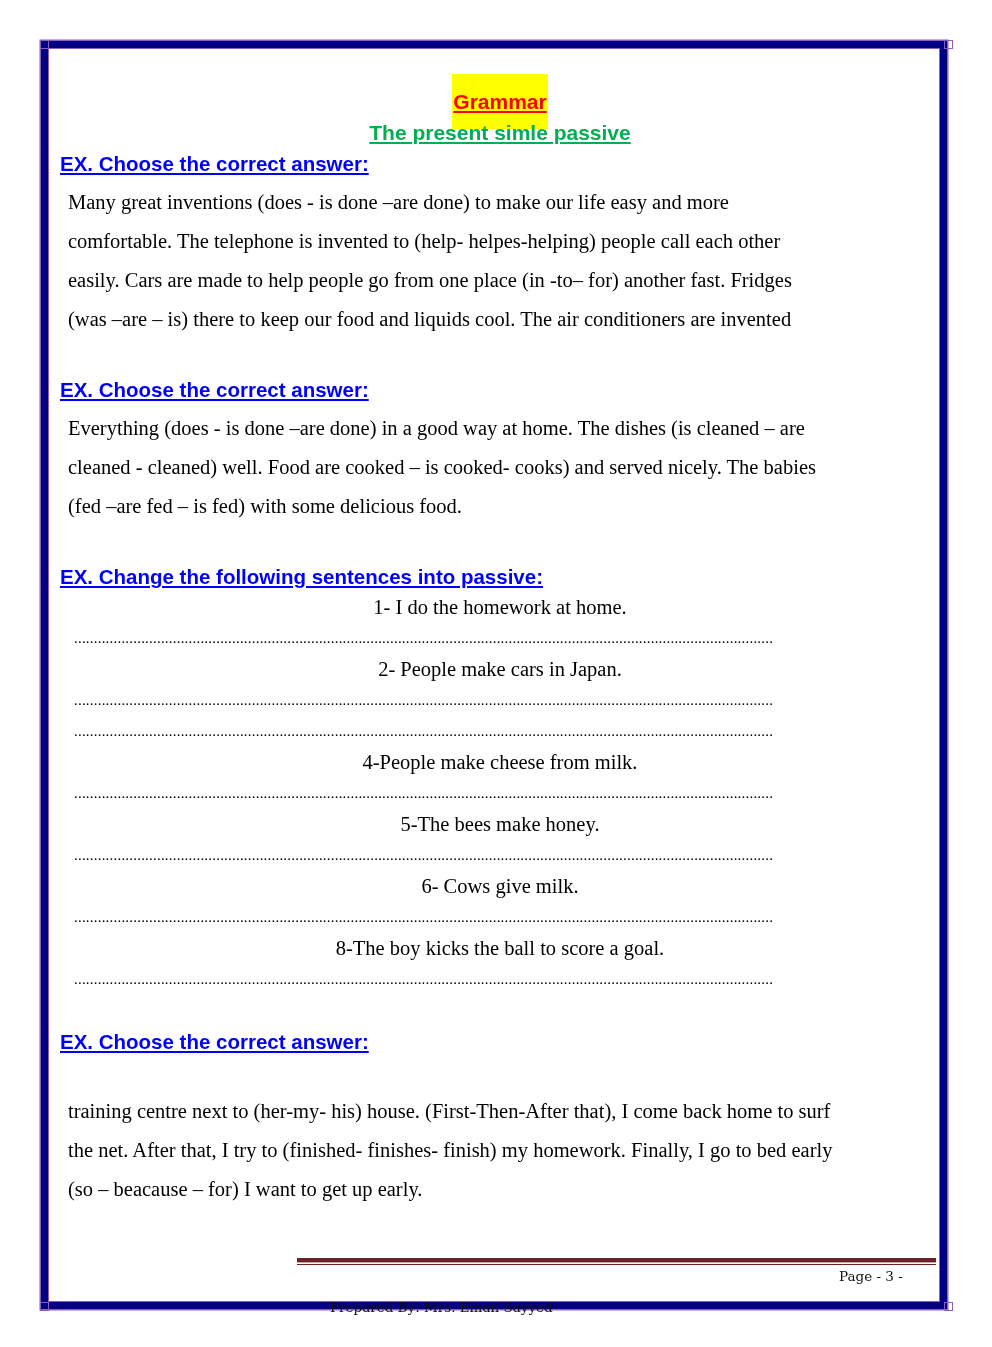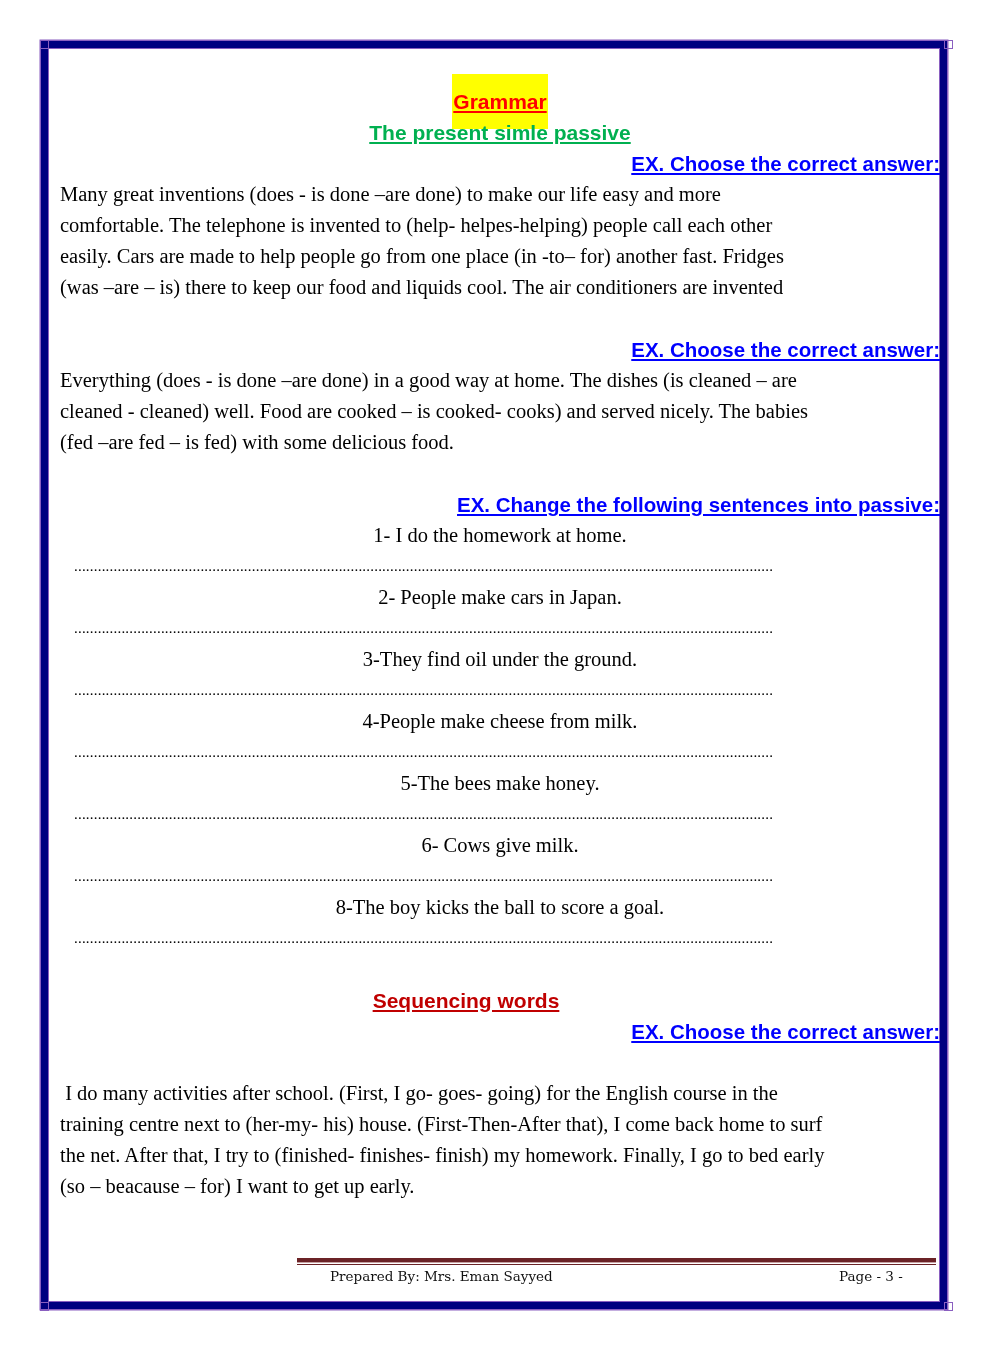--- a/index.html
+++ b/index.html
@@ -14,23 +14,23 @@
   .content {
     position: absolute; left: 60px; top: 86px; width: 880px;
     font-family: "Liberation Serif", serif; font-size: 20.5px; color: #000;
   }
   .h-center { text-align: center; font-family: "Liberation Sans", sans-serif; font-weight: bold; text-decoration: underline; }
   .grammar { font-size: 21px; color: #ff0000; height: 31px; line-height: 31px; }
   .grammar span { background: #ffff00; padding: 16px 1px; }
   .subtitle { font-size: 21px; color: #00b050; height: 31px; line-height: 31px; }
   .ex-head {
     font-family: "Liberation Sans", sans-serif; font-weight: bold; font-size: 20.5px;
-    color: #0000ff; text-decoration: underline; height: 31px; line-height: 31px; text-align: right;
+    color: #0000ff; text-decoration: underline; height: 31px; line-height: 31px;
   }
-  .para { line-height: 31px; margin: 0; }
+  .para { line-height: 31px; margin: 8px; }
   .gap { height: 31px; }
   .item { height: 31px; line-height: 31px; text-align: center; }
   .dots {
     height: 31px; line-height: 31px; margin-left: 14px; width: 826px;
     overflow: hidden; white-space: nowrap; letter-spacing: 0.2px; font-size: 15px;
   }
   .seq { font-size: 21px; color: #c00000; height: 31px; line-height: 31px; padding-left: 0; }
   .footer-rule {
     position: absolute; left: 297px; top: 1258px; width: 639px; height: 4px;
     background: #6b2326; border-bottom: 1px solid #c7a2a3;
@@ -67,39 +67,36 @@
     <div class="para">(fed –are fed – is fed) with some delicious food.</div>
   </div>
   <div class="gap"></div>
 
   <div class="ex-head">EX. Change the following sentences into passive:</div>
   <div>
     <div class="item">1- I do the homework at home.</div>
     <div class="dots">.................................................................................................................................................................................</div>
     <div class="item">2- People make cars in Japan.</div>
     <div class="dots">.................................................................................................................................................................................</div>
-    <div class="item">3-They find oil under the ground.</div>
     <div class="dots">.................................................................................................................................................................................</div>
     <div class="item">4-People make cheese from milk.</div>
     <div class="dots">.................................................................................................................................................................................</div>
     <div class="item">5-The bees make honey.</div>
     <div class="dots">.................................................................................................................................................................................</div>
     <div class="item">6- Cows give milk.</div>
     <div class="dots">.................................................................................................................................................................................</div>
     <div class="item">8-The boy kicks the ball to score a goal.</div>
     <div class="dots">.................................................................................................................................................................................</div>
   </div>
   <div class="gap"></div>
 
-  <div class="h-center seq" style="padding-right:0;width:812px;">Sequencing words</div>
   <div class="ex-head">EX. Choose the correct answer:</div>
   <div class="gap"></div>
   <div>
-    <div class="para" style="white-space:pre;"> I do many activities after school. (First, I go- goes- going) for the English course in the</div>
     <div class="para">training centre next to (her-my- his) house. (First-Then-After that), I come back home to surf</div>
     <div class="para">the net. After that, I try to (finished- finishes- finish) my homework. Finally, I go to bed early</div>
     <div class="para">(so – beacause – for) I want to get up early.</div>
   </div>
 </div>
 
 <div class="footer-rule"></div>
-<div class="footer" style="left:330px;">Prepared By: Mrs. Eman Sayyed</div>
+<div class="footer" style="left:330px;margin-top:31px;">Prepared By: Mrs. Eman Sayyed</div>
 <div class="footer" style="left:839px;">Page - 3 -</div>
 
 </body></html>

